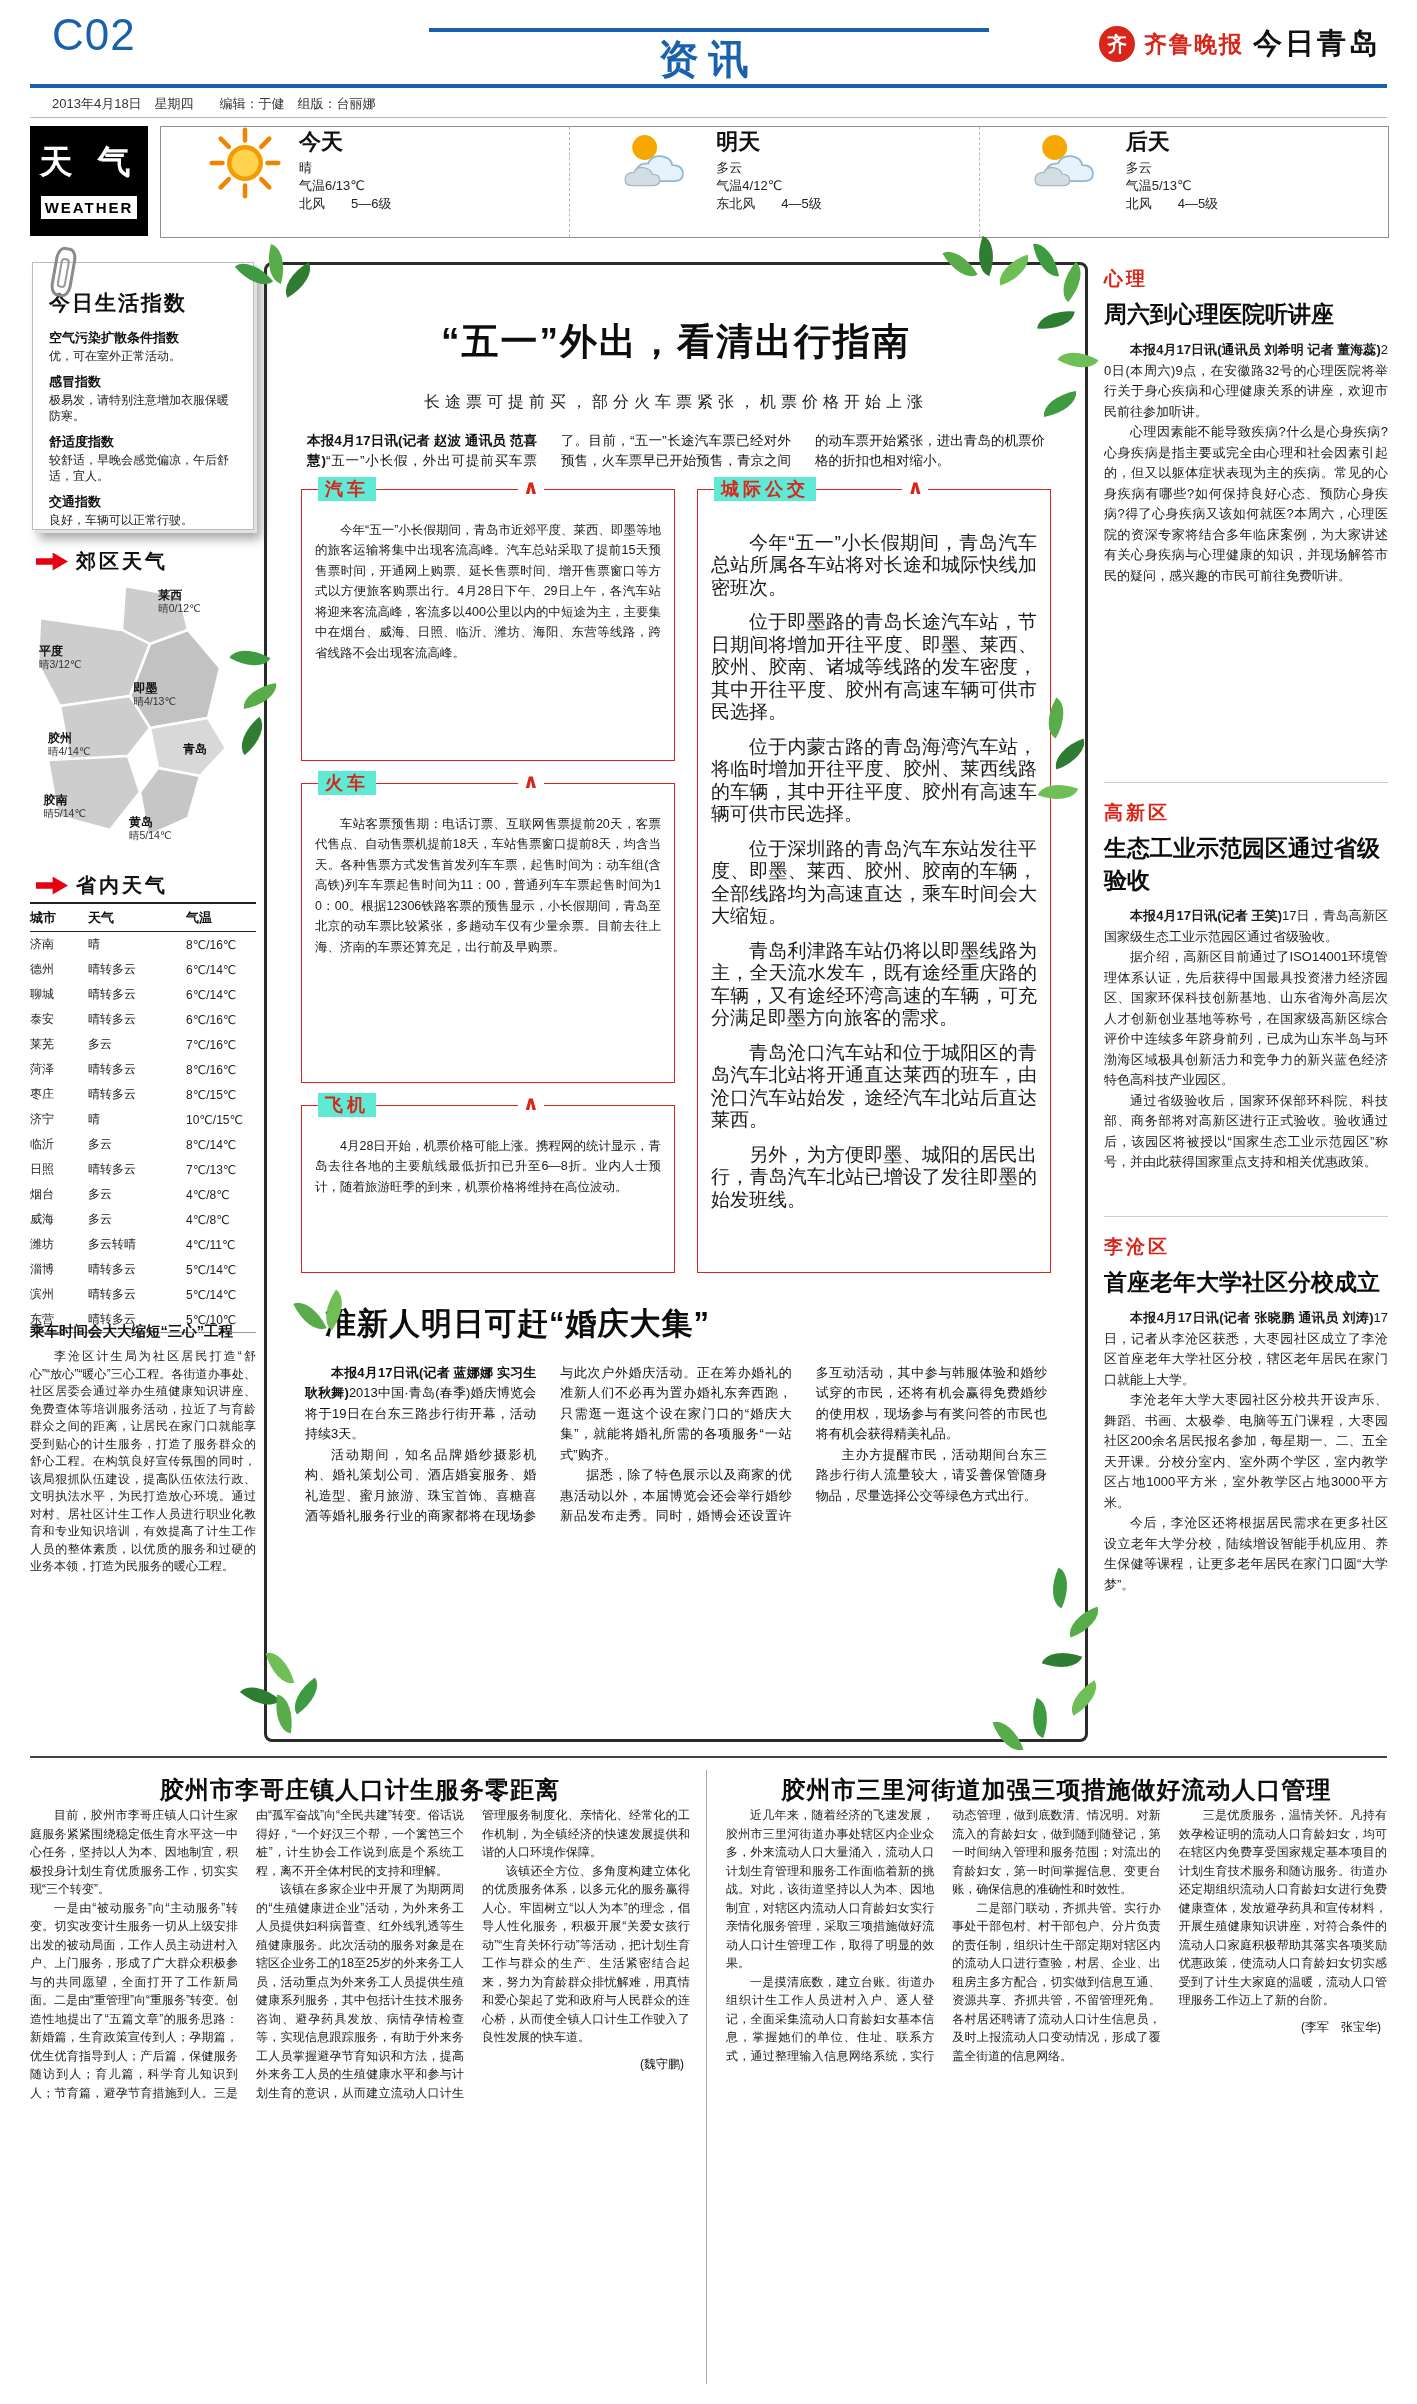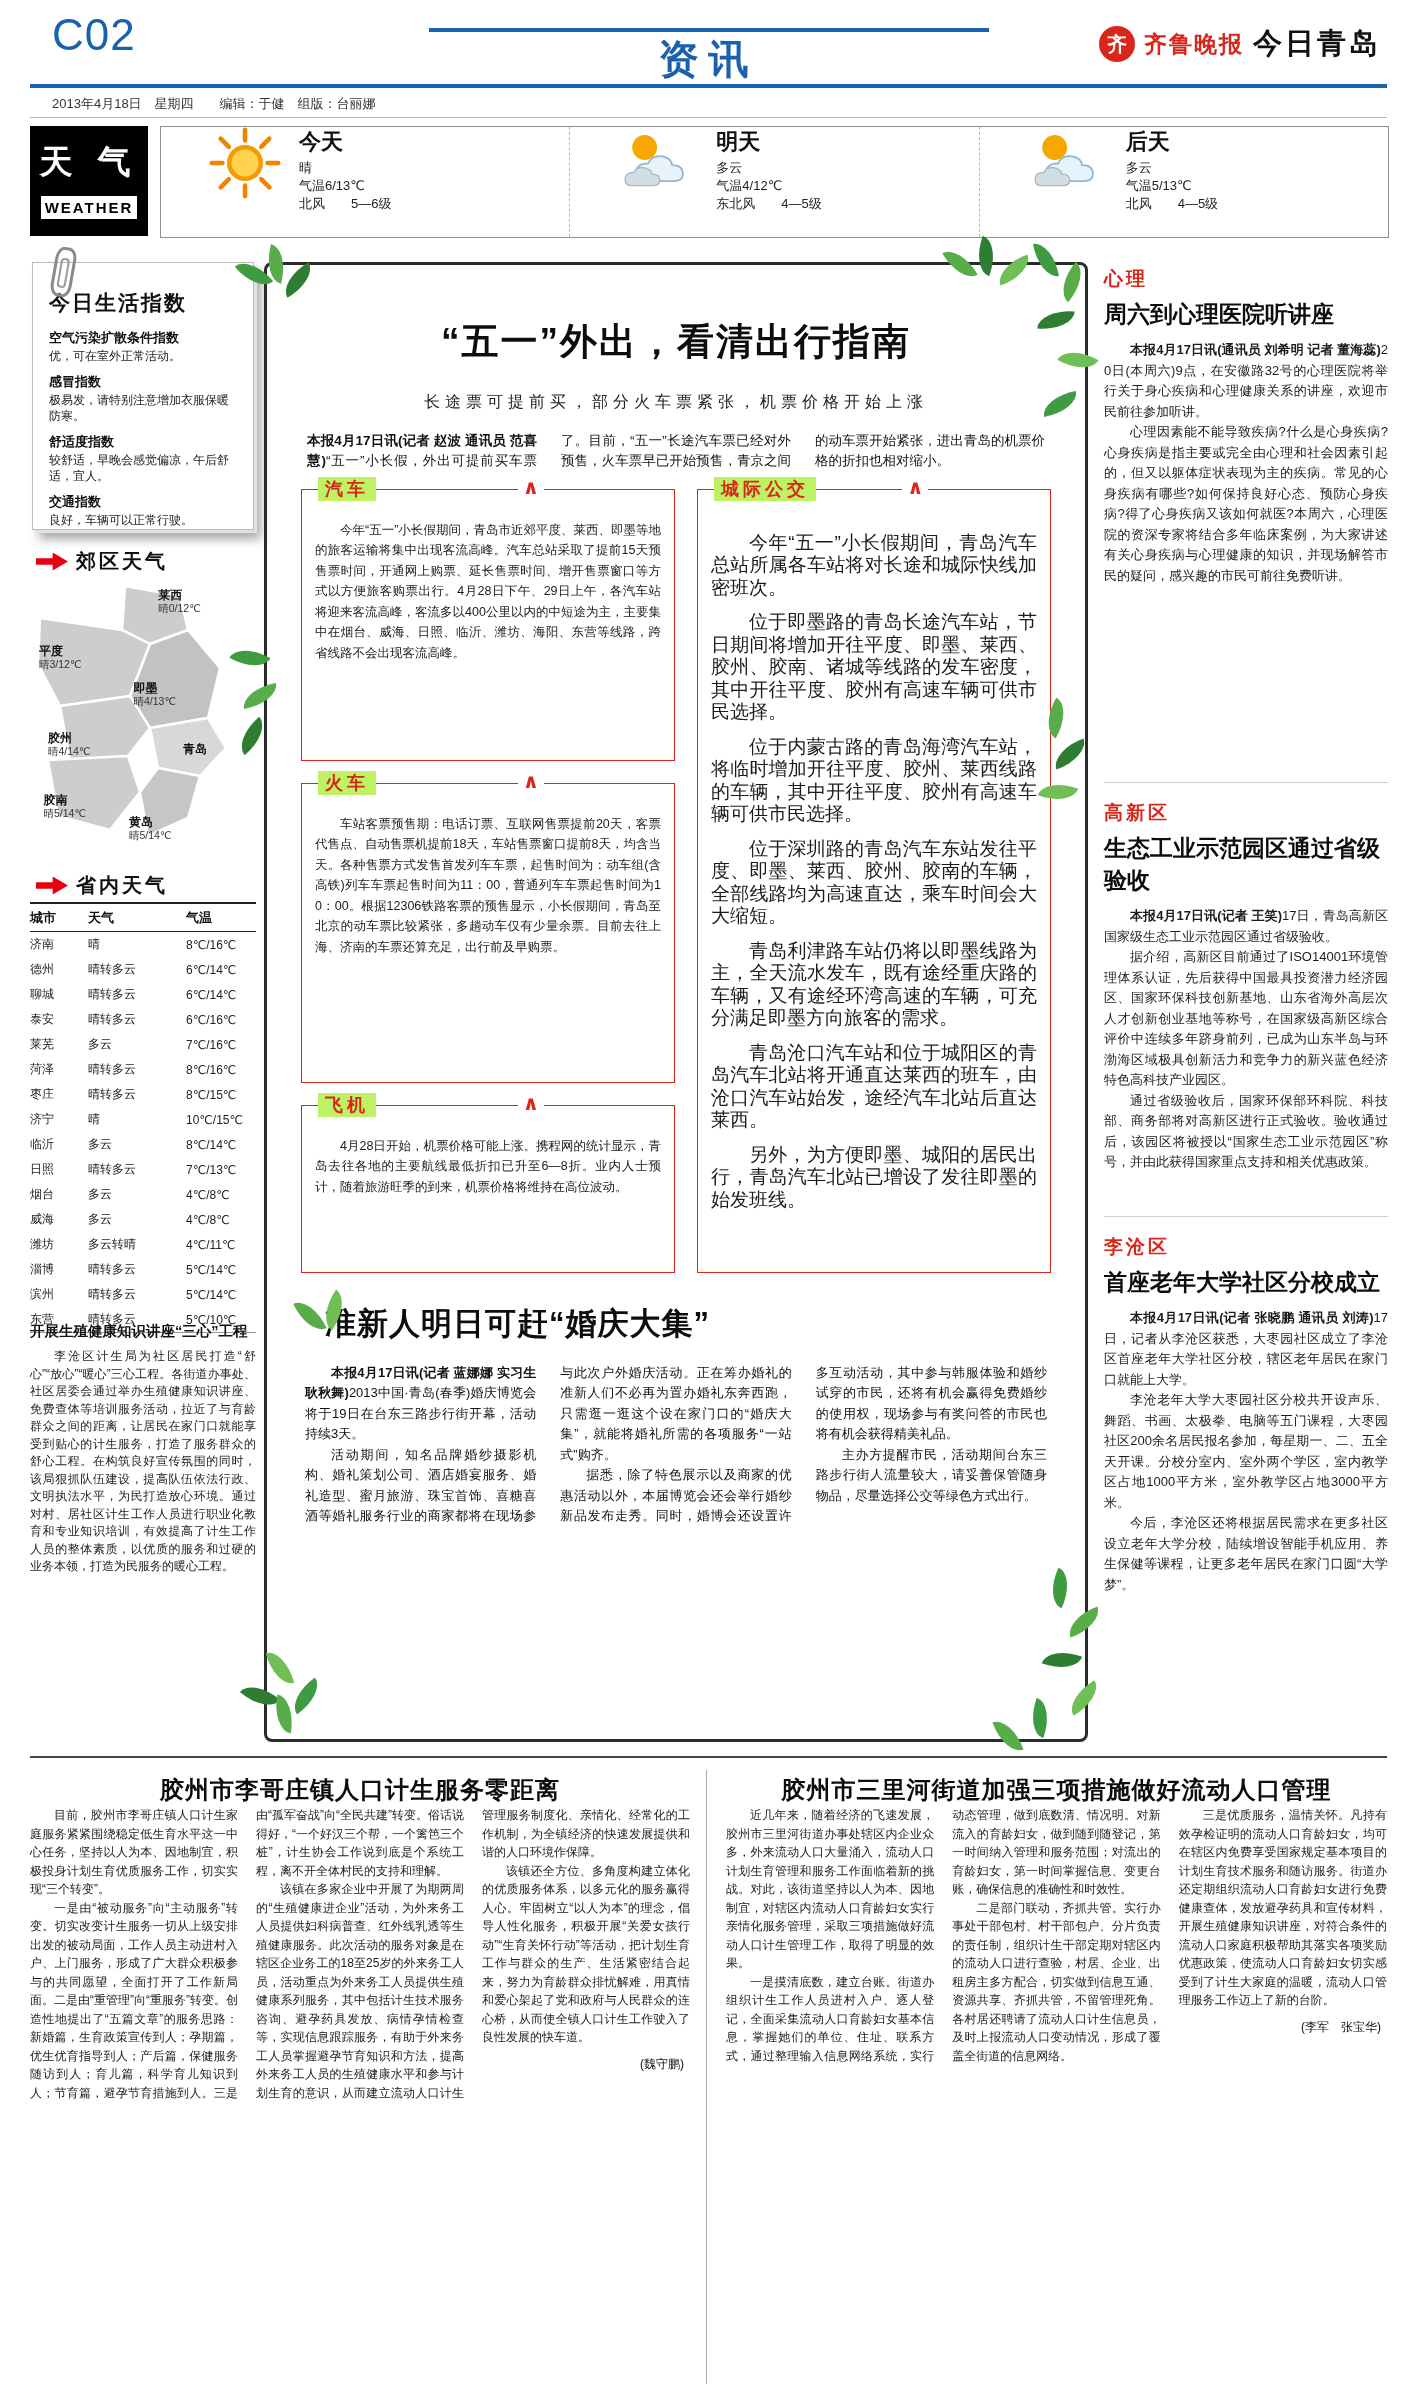--- a/index.html
+++ b/index.html
@@ -70,21 +70,21 @@
   .main-title{text-align:center;margin-top:52px;font-size:37px;font-weight:bold;letter-spacing:2px;color:#0d0d0d;}
   .main-subtitle{text-align:center;margin-top:12px;font-size:16px;letter-spacing:5px;color:#222;}
   .main-lead{margin:18px 40px 0;column-count:3;column-gap:24px;font-size:13.5px;line-height:20px;}
   .byline{font-weight:bold;}
   .main-grid{margin:18px 34px 0;display:flex;gap:22px;}
   .left-boxes{width:374px;display:flex;flex-direction:column;gap:22px;}
   .left-boxes .red-box:nth-child(1){height:272px;}
   .left-boxes .red-box:nth-child(2){height:300px;}
   .left-boxes .red-box:nth-child(3){height:168px;}
   .red-box{position:relative;border:1.5px solid #d8261b;box-sizing:border-box;padding:30px 13px 10px;}
-  .red-box .tag{position:absolute;top:-13px;left:16px;background:#bef264;color:#d8261b;font-weight:bold;
+  .red-box .tag{position:absolute;top:-13px;left:16px;background:#5eead4;color:#d8261b;font-weight:bold;
                 font-size:18px;letter-spacing:4px;padding:0 7px;}
   .red-box .peak{position:absolute;top:-15px;left:58%;background:#fff;color:#d8261b;font-size:20px;
                  font-weight:bold;padding:0 5px;}
   .box-text{font-size:12.5px;line-height:20.5px;text-indent:2em;color:#1a1a1a;}
   .intercity{flex:1;height:784px;}
   .intercity .box-para{font-size:19px;line-height:22.5px;text-indent:2em;color:#1a1a1a;margin-top:12px;}
   .wed-title{margin:30px 0 0 58px;font-size:31px;font-weight:bold;letter-spacing:1px;color:#0d0d0d;}
   .wed-body{margin:18px 38px 0;column-count:3;column-gap:24px;font-size:13px;line-height:20.5px;}
   .wed-body p{text-indent:2em;}
 
@@ -338,21 +338,21 @@
         <span class="pv-c3">5℃/14℃</span>
       </div>
         <div class="pv-row">
         <span class="pv-c1">东营</span>
         <span class="pv-c2">晴转多云</span>
         <span class="pv-c3">5℃/10℃</span>
       </div>
       </div>
   </div>
 
-  <div class="abs left-art-title">开展生殖健康知识讲座“三心”工程</div>
+  <div class="abs left-art-title">乘车时间会大大缩短“三心”工程</div>
   <div class="abs left-art-body just">李沧区计生局为社区居民打造“舒心”“放心”“暖心”三心工程。各街道办事处、社区居委会通过举办生殖健康知识讲座、免费查体等培训服务活动，拉近了与育龄群众之间的距离，让居民在家门口就能享受到贴心的计生服务，打造了服务群众的舒心工程。在构筑良好宣传氛围的同时，该局狠抓队伍建设，提高队伍依法行政、文明执法水平，为民打造放心环境。通过对村、居社区计生工作人员进行职业化教育和专业知识培训，有效提高了计生工作人员的整体素质，以优质的服务和过硬的业务本领，打造为民服务的暖心工程。</div>
 
   <div class="abs main-frame">
     <h1 class="main-title">“五一”外出，看清出行指南</h1>
     <div class="main-subtitle">长途票可提前买，部分火车票紧张，机票价格开始上涨</div>
     <div class="main-lead just">
       <p><strong class="byline">本报4月17日讯(记者 赵波 通讯员 范喜慧)</strong><span>“五一”小长假，外出可提前买车票了。目前，“五一”长途汽车票已经对外预售，火车票早已开始预售，青京之间的动车票开始紧张，进出青岛的机票价格的折扣也相对缩小。</span></p>
     </div>
     <div class="main-grid">
       <div class="left-boxes">

